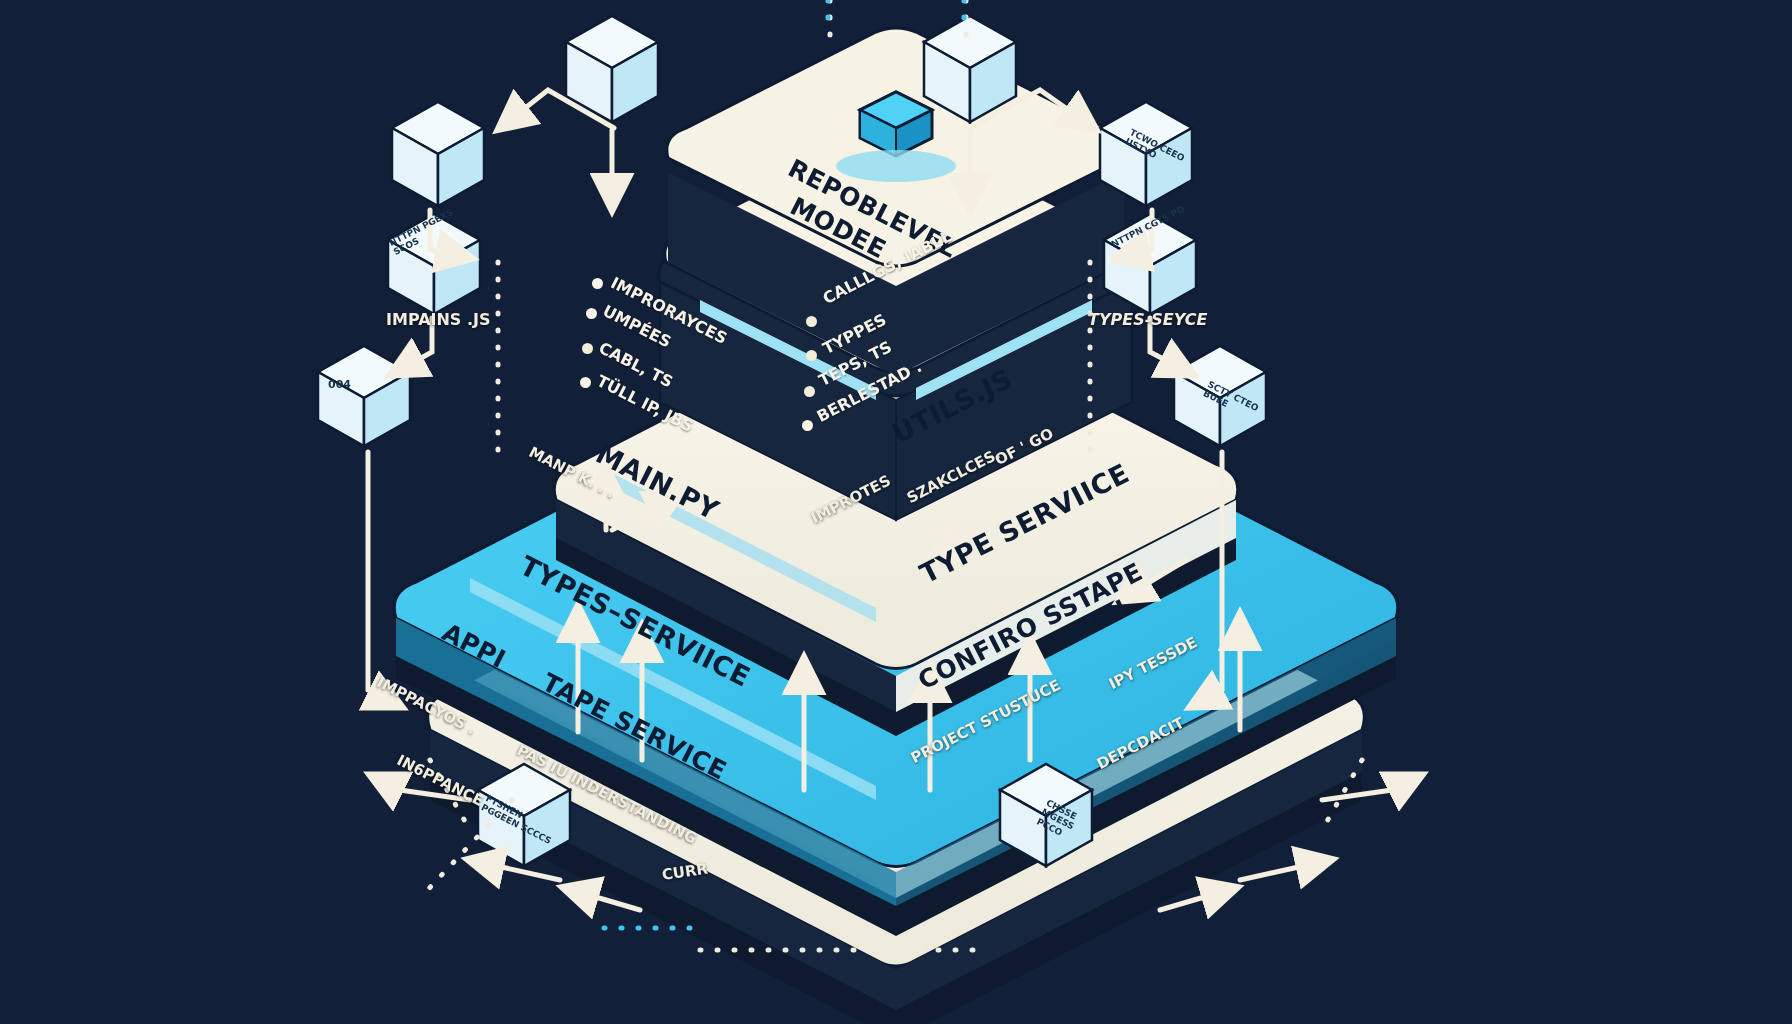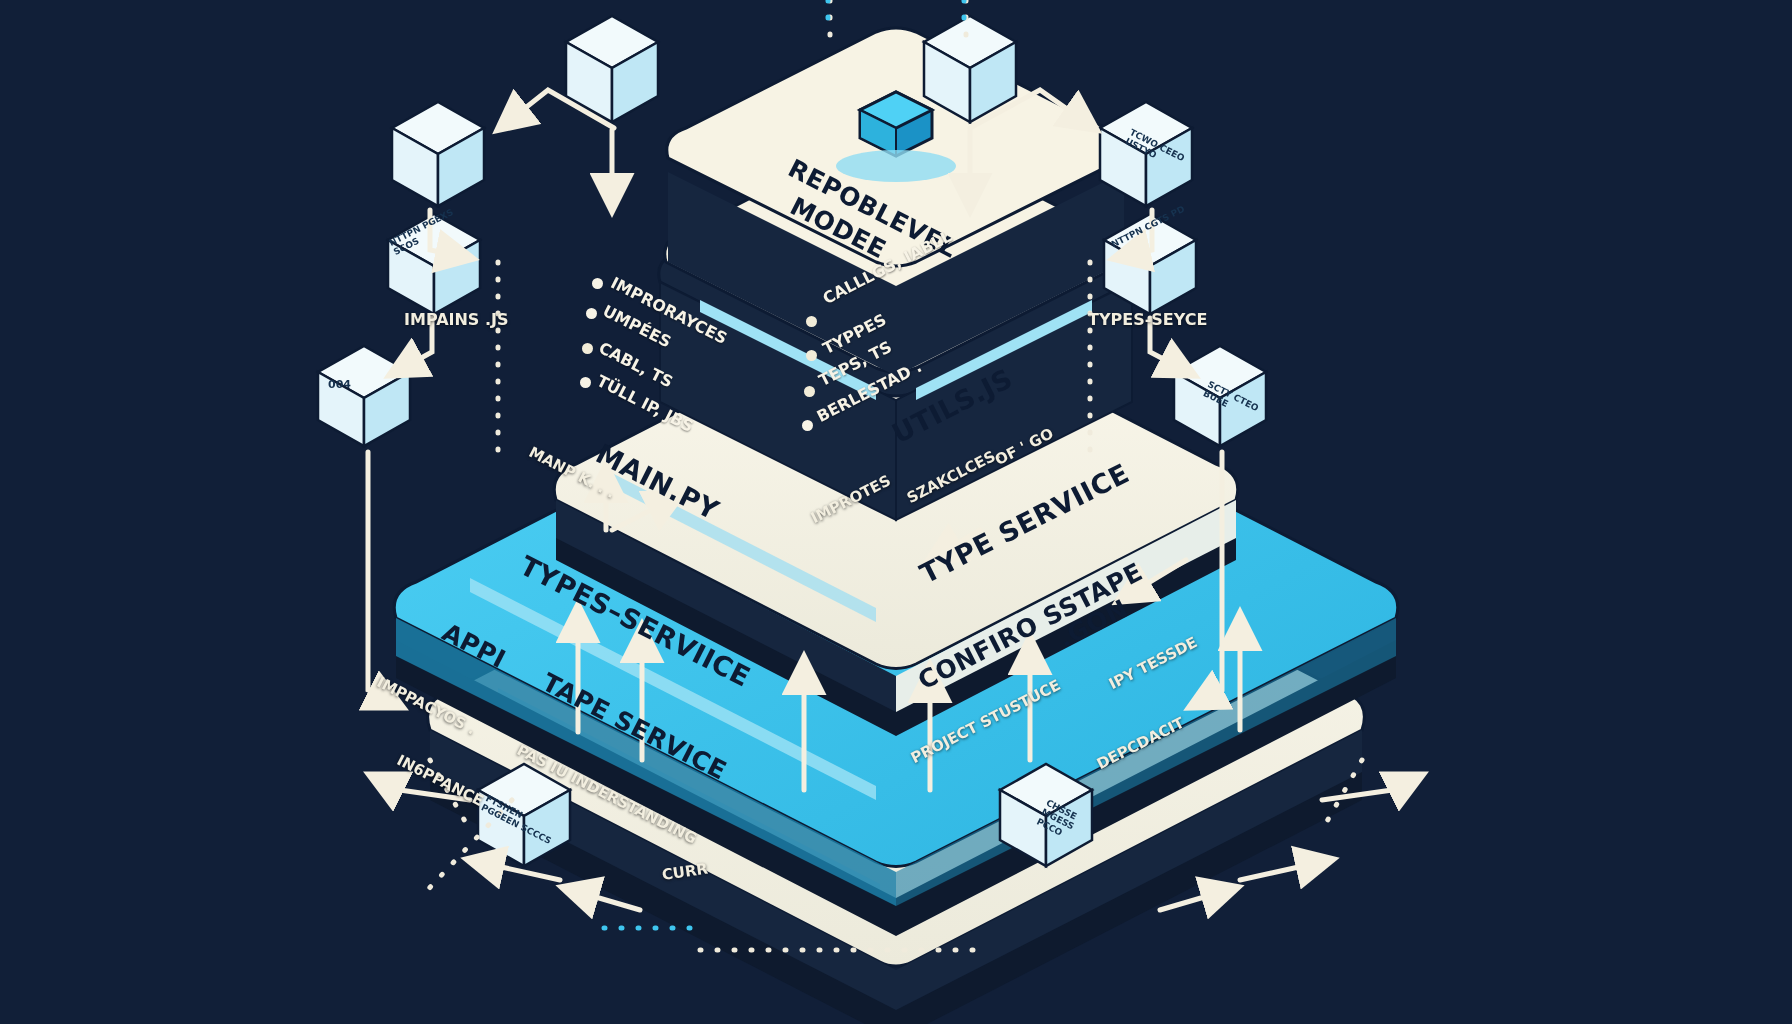--- a/index.html
+++ b/index.html
@@ -229,22 +229,22 @@
 <div class="edge-lbl" style="left:908px;top:490px;font-size:15px;transform:rotate(-27deg);">SZAKCLCES.</div>
 <div class="edge-lbl" style="left:996px;top:452px;font-size:15px;transform:rotate(-27deg);">OF ' GO</div>
 <div class="edge-lbl" style="left:378px;top:672px;font-size:15px;transform:rotate(27deg);">IMPPACYOS .</div>
 <div class="edge-lbl" style="left:398px;top:750px;font-size:15px;transform:rotate(27deg);">IN6PPANCE</div>
 <div class="edge-lbl" style="left:518px;top:740px;font-size:15px;transform:rotate(27deg);">PAS IU INDERSTANDING</div>
 <div class="edge-lbl" style="left:912px;top:750px;font-size:15px;transform:rotate(-27deg);">PROJECT STUSTUCE</div>
 <div class="edge-lbl" style="left:1098px;top:756px;font-size:15px;transform:rotate(-27deg);">DEPCDACIT</div>
 <div class="edge-lbl" style="left:1110px;top:676px;font-size:15px;transform:rotate(-27deg);">IPY TESSDE</div>
 <div class="edge-lbl" style="left:662px;top:866px;font-size:15px;transform:rotate(-8deg);">CURR</div>
 
-<div class="edge-lbl" style="left:404px;top:310px;font-size:16px;">IMPAINS .JS</div>
-<div class="edge-lbl" style="left:1088px;top:310px;font-size:16px;">TYPES-SEYCE</div>
+<div class="edge-lbl" style="left:386px;top:310px;font-size:16px;">IMPAINS .JS</div>
+<div class="edge-lbl" style="left:1088px;top:310px;font-size:16px;font-style:italic;">TYPES-SEYCE</div>
 
 <div class="cube-lbl" style="left:392px;top:238px;font-size:9px;transform:rotate(-27deg);width:90px;white-space:normal;line-height:1.15;">NTTPN PGEXS SCOS</div>
 <div class="cube-lbl" style="left:1128px;top:126px;font-size:9px;transform:rotate(27deg);width:70px;white-space:normal;line-height:1.15;">TCWO CEEO USTYO</div>
 <div class="cube-lbl" style="left:1112px;top:240px;font-size:9px;transform:rotate(-27deg);width:86px;white-space:normal;line-height:1.15;">NTTPN CGTS PD</div>
 <div class="cube-lbl" style="left:328px;top:378px;font-size:11px;">004</div>
 <div class="cube-lbl" style="left:1206px;top:378px;font-size:9px;transform:rotate(27deg);width:62px;white-space:normal;line-height:1.15;">SCTY CTEO BUEE</div>
 <div class="cube-lbl" style="left:484px;top:792px;font-size:9px;transform:rotate(27deg);width:80px;white-space:normal;line-height:1.15;">FTSHEN PGGEEN SCCCS</div>
 <div class="cube-lbl" style="left:1042px;top:796px;font-size:9px;transform:rotate(27deg);width:56px;white-space:normal;line-height:1.15;">CHSSE MGESS PCCO</div>
 
 <div style="position:absolute;left:592px;top:278px;width:11px;height:11px;border-radius:50%;background:#f7f3e6;"></div>

